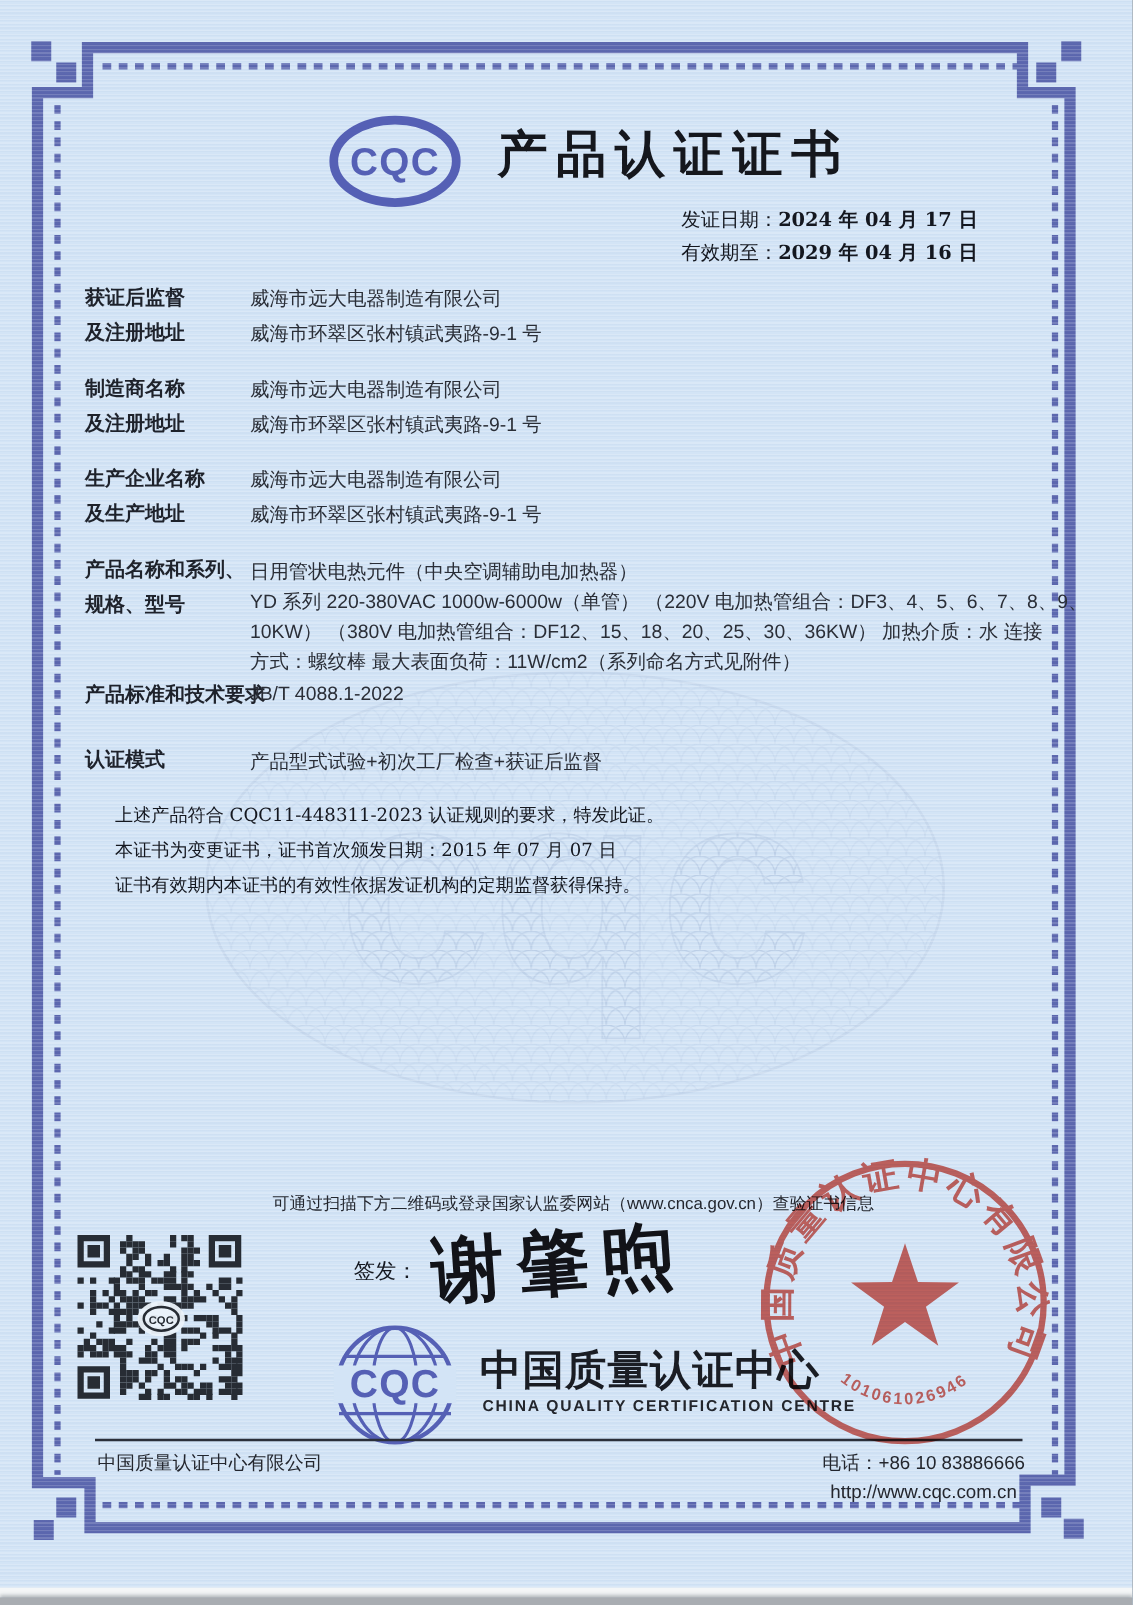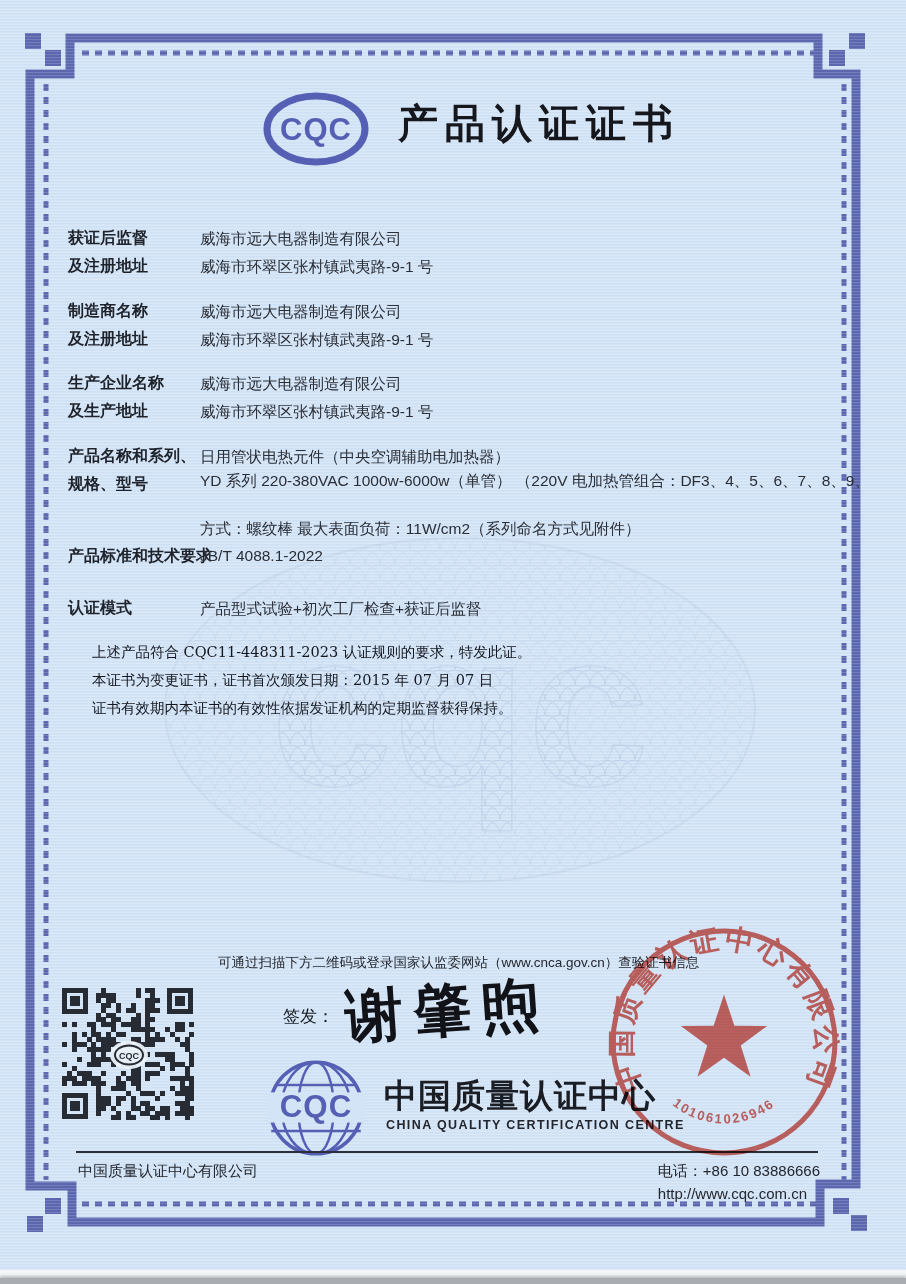--- a/index.html
+++ b/index.html
@@ -35,21 +35,21 @@
   .sign-label{position:absolute;left:283px;top:1005px;font-size:17px;z-index:4;}
   .signature{position:absolute;left:345px;top:972px;font-size:58px;letter-spacing:10px;z-index:4;color:#121318;
              font-family:"DejaVu Serif","Liberation Serif",serif;transform:rotate(-4deg);font-weight:600;}
   
   .org-globe{position:absolute;left:266px;top:1058px;z-index:4;}
   .org-cn{position:absolute;left:384px;top:1074px;font-size:33px;font-weight:700;color:#1a1d24;letter-spacing:1px;z-index:4;}
   .org-en{position:absolute;left:386px;top:1118px;font-size:12.5px;font-weight:700;letter-spacing:1.4px;color:#22252c;z-index:4;}
   
   .footer-rule{position:absolute;left:76px;top:1151px;width:742px;height:2px;background:#2b2f3a;z-index:4;}
   .footer-left{position:absolute;left:78px;top:1159px;font-size:15px;line-height:23px;z-index:4;color:#23262e;}
-  .footer-right{position:absolute;right:86px;top:1159px;font-size:15px;line-height:23px;text-align:left;z-index:4;color:#23262e;}
+  .footer-right{position:absolute;right:86px;top:1159px;font-size:15px;line-height:23px;text-align:center;z-index:4;color:#23262e;}
   
   .seal{position:absolute;left:608px;top:926px;z-index:6;opacity:.88;mix-blend-mode:multiply;}
   
   .edge-white{position:absolute;left:0;top:1270px;width:906px;height:8px;background:#f4f6f7;z-index:7;}
   .edge-grey{position:absolute;left:0;top:1278px;width:906px;height:6px;background:#a9adb2;z-index:7;
              box-shadow:0 -2px 3px rgba(70,80,90,.35);}
 </style>
 </head>
 <body>
 
@@ -86,40 +86,45 @@
     <text x="320" y="265" text-anchor="middle" font-size="220" font-weight="bold" fill="url(#waves)" stroke="#a3b7d6" stroke-width="1.5" opacity=".6" font-family="Liberation Sans, sans-serif">cqc</text>
   </svg>
 
   <svg class="abs" style="left:262px;top:92px;z-index:4" width="108" height="74" viewBox="0 0 108 74">
     <ellipse cx="54" cy="37" rx="49" ry="33" fill="none" stroke="#5560b5" stroke-width="7"></ellipse>
     <text x="54" y="48" text-anchor="middle" font-size="31" font-weight="bold" letter-spacing="1" fill="#5560b5" font-family="Liberation Sans, sans-serif">CQC</text>
   </svg>
   <div class="cert-title">产品认证证书</div>
 
 
+  <div class="dates kai">
+    <div><span>发证日期：</span><b>2024 年 04 月 17 日</b></div>
+    <div><span>有效期至：</span><b>2029 年 04 月 16 日</b></div>
+  </div>
 
   <div class="lab" style="top:228px">获证后监督</div>
   <div class="val" style="top:229px">威海市远大电器制造有限公司</div>
   <div class="lab" style="top:256px">及注册地址</div>
   <div class="val" style="top:257px">威海市环翠区张村镇武夷路-9-1 号</div>
 
   <div class="lab" style="top:301px">制造商名称</div>
   <div class="val" style="top:302px">威海市远大电器制造有限公司</div>
   <div class="lab" style="top:329px">及注册地址</div>
   <div class="val" style="top:330px">威海市环翠区张村镇武夷路-9-1 号</div>
 
   <div class="lab" style="top:373px">生产企业名称</div>
   <div class="val" style="top:374px">威海市远大电器制造有限公司</div>
   <div class="lab" style="top:401px">及生产地址</div>
   <div class="val" style="top:402px">威海市环翠区张村镇武夷路-9-1 号</div>
 
   <div class="lab" style="top:446px">产品名称和系列、</div>
   <div class="lab" style="top:474px">规格、型号</div>
   <div class="prodline" style="top:447px">日用管状电热元件（中央空调辅助电加热器）</div>
   <div class="prodline" style="top:471px">YD 系列 220-380VAC 1000w-6000w（单管） （220V 电加热管组合：DF3、4、5、6、7、8、9、</div>
+  <div class="prodline" style="top:495px">10KW）  （380V 电加热管组合：DF12、15、18、20、25、30、36KW）  加热介质：水 连接</div>
   <div class="prodline" style="top:519px">方式：螺纹棒 最大表面负荷：11W/cm2（系列命名方式见附件）</div>
 
   <div class="lab" style="top:546px">产品标准和技术要求</div>
   <div class="val" style="top:547px">JB/T 4088.1-2022</div>
 
   <div class="lab" style="top:598px">认证模式</div>
   <div class="val" style="top:599px">产品型式试验+初次工厂检查+获证后监督</div>
 
   <div class="note kai" style="top:643px">上述产品符合 CQC11-448311-2023 认证规则的要求，特发此证。</div>
   <div class="note kai" style="top:671px">本证书为变更证书，证书首次颁发日期：2015 年 07 月 07 日</div>

